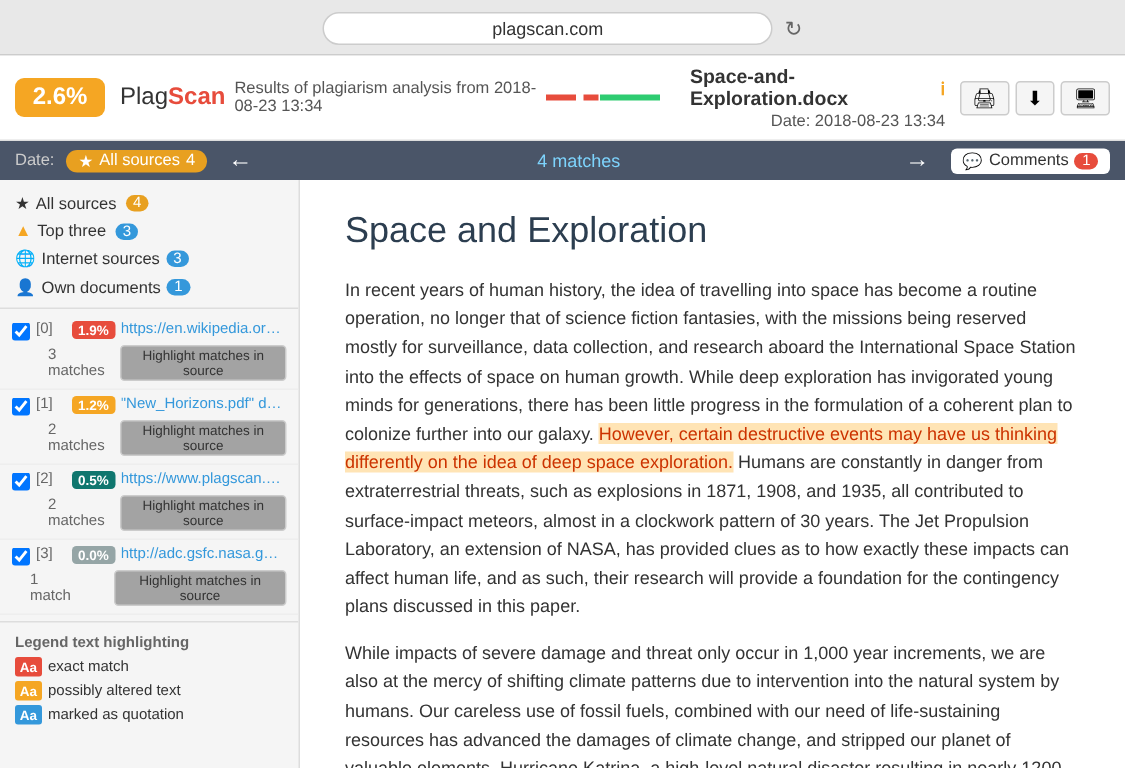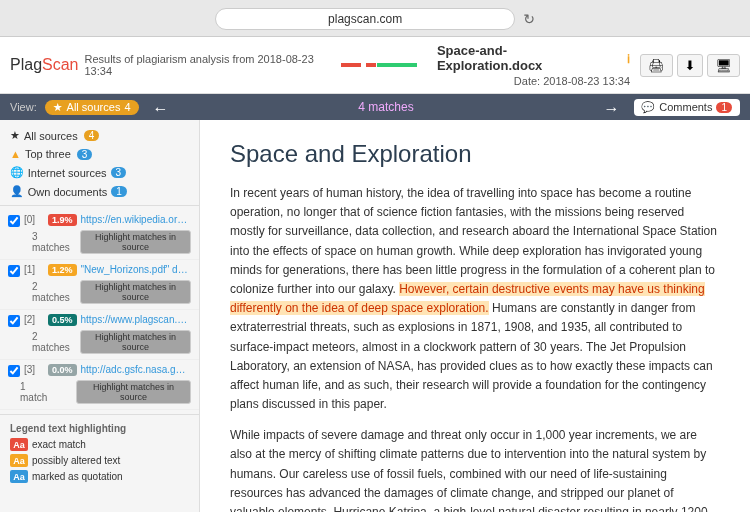--- a/index.html
+++ b/index.html
@@ -6,35 +6,35 @@
     body { font-family: -apple-system, BlinkMacSystemFont, 'Segoe UI', Arial, sans-serif; font-size: 12px; background: #c8c8c8; width: 750px; height: 512px; overflow: hidden; }
 
     .browser-chrome { background: #e8e8e8; padding: 8px 10px 6px; border-bottom: 1px solid #ccc; }
     .address-bar { display: flex; align-items: center; justify-content: center; gap: 8px; }
     .address-input { width: 300px; background: white; border: 1px solid #ccc; border-radius: 12px; padding: 3px 12px; font-size: 12px; color: #333; text-align: center; }
     .refresh-btn { font-size: 14px; color: #666; cursor: pointer; }
 
     .app-header { background: white; display: flex; align-items: center; padding: 6px 10px; border-bottom: 1px solid #ddd; gap: 10px; }
     .score-badge { background: #f5a623; color: white; font-weight: bold; font-size: 16px; border-radius: 6px; padding: 4px 10px; min-width: 60px; text-align: center; }
     .brand-logo { font-size: 16px; color: #333; font-weight: 300; }
-    .brand-logo span { color: #e74c3c; }
+    .brand-logo span { color: #e74c3c; font-weight: bold; }
     .file-name { font-weight: bold; font-size: 13px; color: #333; display: flex; align-items: center; gap: 19px; }
     .file-date { font-size: 11px; color: #555; }
     .header-right { display: flex; gap: 4px; }
     .header-icon-btn { border: 1px solid #ccc; background: #f5f5f5; border-radius: 3px; padding: 3px 7px; cursor: pointer; font-size: 13px; }
 
     .color-bars { display: flex; height: 4px; margin: 3px 0; gap: 1px; }
     .bar-red { background: #e74c3c; width: 20px; height: 4px; }
     .bar-green { background: #2ecc71; width: 20px; height: 4px; }
 
     .toolbar { background: #4a5568; color: white; display: flex; align-items: center; padding: 4px 10px; gap: 8px; }
     .view-label { font-size: 11px; color: #ccc; }
     .view-badge { background: #e8a020; color: white; border-radius: 10px; padding: 1px 8px; font-size: 11px; cursor: pointer; display: flex; align-items: center; gap: 4px; }
     .nav-btn { background: none; border: none; color: white; font-size: 16px; cursor: pointer; padding: 0 6px; }
-    .match-count { font-size: 12px; color: #f0abfc; flex: 1; text-align: center; }
+    .match-count { font-size: 12px; color: #7dd3fc; flex: 1; text-align: center; }
     .comments-btn { background: white; color: #333; border-radius: 4px; padding: 2px 8px; font-size: 11px; cursor: pointer; display: flex; align-items: center; gap: 4px; }
     .comments-badge { background: #e74c3c; color: white; border-radius: 8px; padding: 0 5px; font-size: 10px; }
 
     .main-content { display: flex; height: calc(512px - 100px); }
 
     .sidebar { width: 200px; background: #f5f5f5; border-right: 1px solid #ddd; overflow-y: auto; padding: 6px 0; flex-shrink: 0; }
     .sidebar-item { display: flex; align-items: center; gap: 4px; padding: 3px 10px; cursor: pointer; font-size: 11px; color: #333; }
     .sidebar-item .count-badge { background: #e8a020; color: white; border-radius: 8px; padding: 0 5px; font-size: 10px; margin-left: 2px; }
     .sidebar-item .count-badge-blue { background: #3498db; color: white; border-radius: 8px; padding: 0 5px; font-size: 10px; margin-left: 2px; }
     .sidebar-divider { border-top: 1px solid #ddd; margin: 4px 0; }
@@ -69,20 +69,21 @@
 <body>
 
 <div class="browser-chrome">
   <div class="address-bar">
     <input type="text" class="address-input" value="plagscan.com" style="">
     <span class="refresh-btn">↻</span>
   </div>
 </div>
 
 <div class="app-header">
+  <div class="score-badge">2.6%</div>
   <div style="display:flex;flex-direction:column;gap:2px;">
     <div style="display:flex;align-items:center;gap:6px;">
       <span class="brand-logo"><b>Plag</b><span>Scan</span></span>
       <span style="font-size:11px;color:#555;">Results of plagiarism analysis from 2018-08-23 13:34</span>
       <div class="color-bars">
         <div class="bar-red"></div>
         <div style="width:3px;"></div>
         <div class="bar-red" style="width:10px;"></div>
         <div class="bar-green" style="width:40px;"></div>
       </div>
@@ -97,21 +98,21 @@
     <div class="file-date">Date: 2018-08-23 13:34</div>
   </div>
   <div class="header-right">
     <button class="header-icon-btn">🖨</button>
     <button class="header-icon-btn">⬇</button>
     <button class="header-icon-btn">🖥</button>
   </div>
 </div>
 
 <div class="toolbar">
-  <span class="view-label">View:</span>
+  <span class="view-label">Date:</span>
   <div class="view-badge">
     <span>★</span>
     <span>All sources</span>
     <span>4</span>
   </div>
   <div style="flex:1; display:flex; align-items:center; justify-content:center; gap:16px;">
     <button class="nav-btn">←</button>
     <span class="match-count">4 matches</span>
     <button class="nav-btn">→</button>
   </div>

